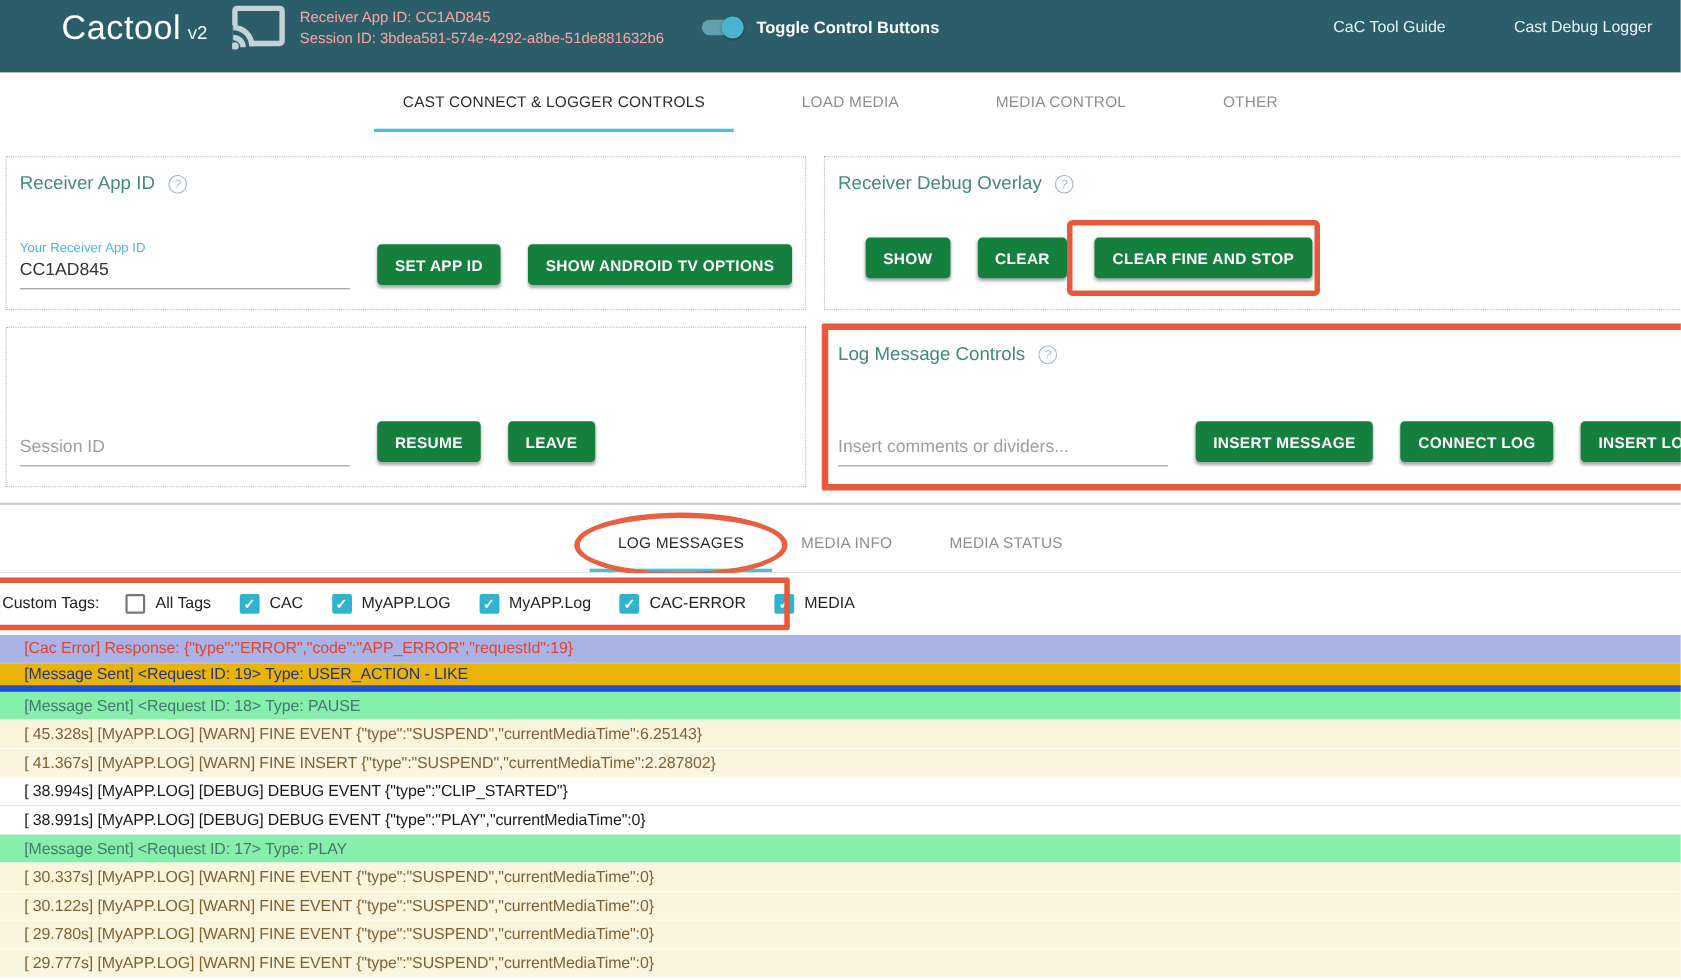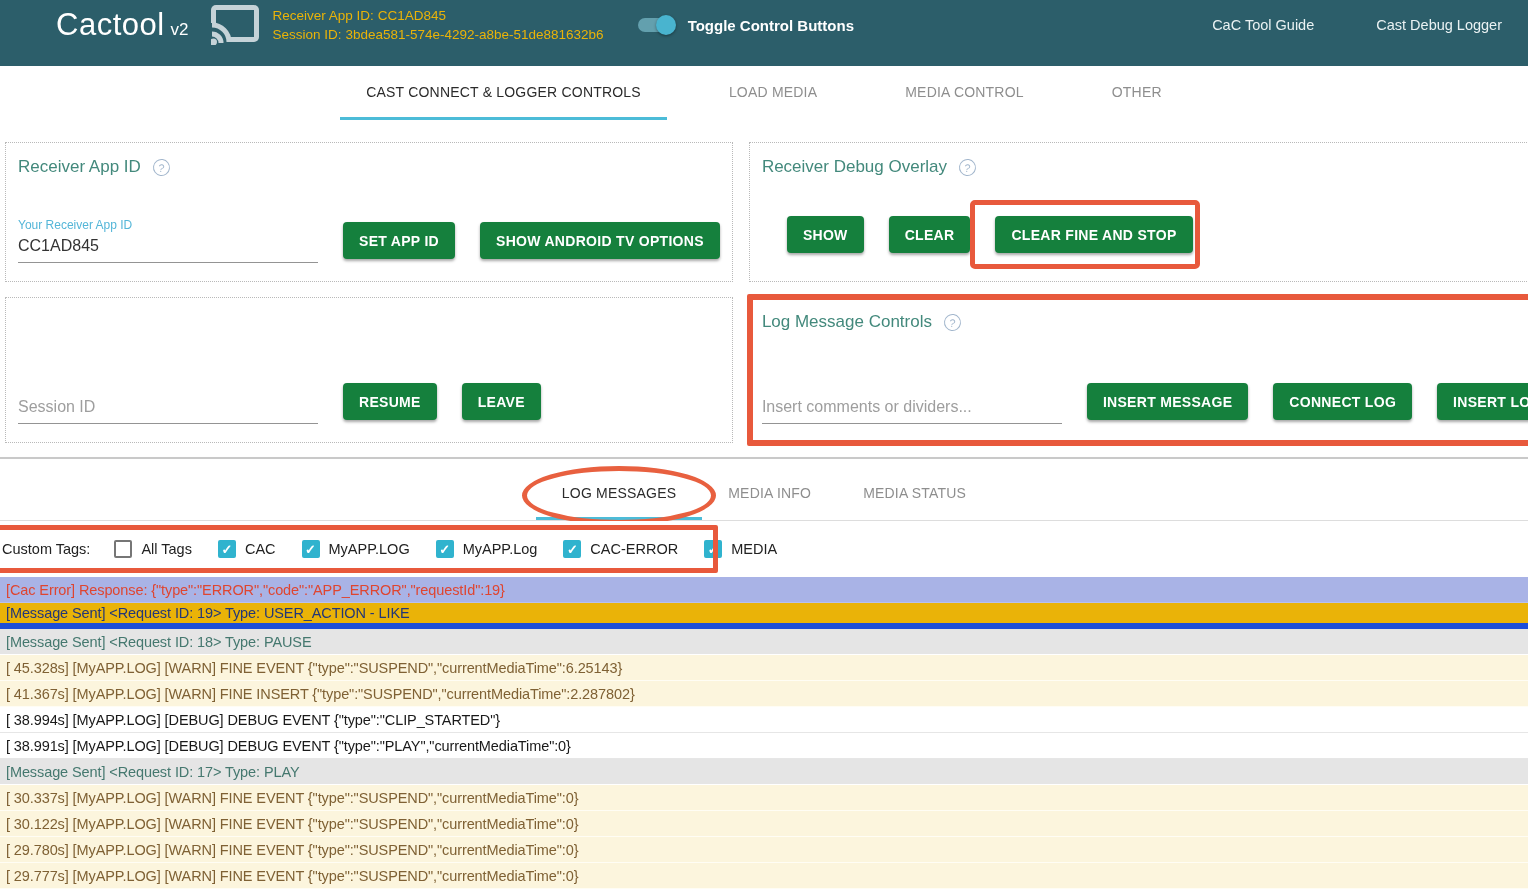--- a/index.html
+++ b/index.html
@@ -6,21 +6,21 @@
   html,body { width:1528px; height:891px; overflow:hidden; background:#fff;
               font-family:"Liberation Sans", sans-serif; }
 
   
   .app-header { height:66px; background:#2c5e6a; display:flex; align-items:center;
                 padding:0 26px 16px 56px; color:#fff; }
   .logo { display:flex; align-items:baseline; cursor:default; }
   .logo-main { font-size:31px; font-weight:400; letter-spacing:.5px; }
   .logo-ver  { font-size:17px; margin-left:6px; }
   .cast-icon { margin:0 14px 0 22px; display:flex; align-items:center; }
-  .hdr-info { font-size:13.5px; color:#eab308; line-height:19px; }
+  .hdr-info { font-size:13.5px; color:#fca5a5; line-height:19px; }
   .toggle-wrap { display:flex; align-items:center; margin-left:34px; }
   .switch { position:relative; width:34px; height:14px; border-radius:8px;
             background:#63a0ae; cursor:pointer; }
   .switch .thumb { position:absolute; right:-4px; top:-3px; width:20px; height:20px;
                    border-radius:50%; background:#49b4cf;
                    box-shadow:0 1px 3px rgba(0,0,0,.4); }
   .toggle-label { margin-left:16px; font-size:15px; font-weight:700; color:#fff; }
   .hdr-spacer { flex:1; }
   .hdr-link { font-size:14.5px; color:#eaf2f3; margin-left:62px; cursor:pointer; white-space:nowrap; }
 
@@ -80,25 +80,25 @@
   .tags-label { font-size:14.5px; color:#222; margin-right:24px; }
   .tag-item { display:flex; align-items:center; margin-right:26px; cursor:pointer; }
   .cb { width:18px; height:18px; border-radius:2px; border:2px solid #767676; background:#fff;
         display:flex; align-items:center; justify-content:center; }
   .cb.checked { border-color:#30b3ce; background:#30b3ce; color:#fff; font-size:13px; }
   .cb.checked::after { content:"\2713"; font-weight:700; }
   .tag-label { font-size:14.5px; color:#222; margin-left:9px; }
 
   
   .log-list { width:100%; }
-  .log-row { height:26px; display:flex; align-items:center; padding-left:6px;
+  .log-row { height:26px; display:flex; align-items:center; padding-left:22px;
              font-size:14.5px; letter-spacing:-.1px; }
   .log-row.error       { background:#a9b3e6; color:#df4530; border-bottom:1px solid #b9c1ec; }
   .log-row.sent-action { background:#eab308; color:#233778; border-bottom:6px solid #1d4ed8; }
-  .log-row.sent        { background:#e5e5e5; color:#45786f; border-bottom:1px solid #fff; }
+  .log-row.sent        { background:#86efac; color:#45786f; border-bottom:1px solid #fff; }
   .log-row.warn        { background:#fcf5dd; color:#7f6134; border-bottom:1px solid #fffdf4; }
   .log-row.debug       { background:#ffffff; color:#191919; border-bottom:1px solid #e6e6e6; }
 </style>
 </head>
 <body>
 
 <div class="app-header">
   <div class="logo">
     <span class="logo-main">Cactool</span>
     <span class="logo-ver">v2</span>

